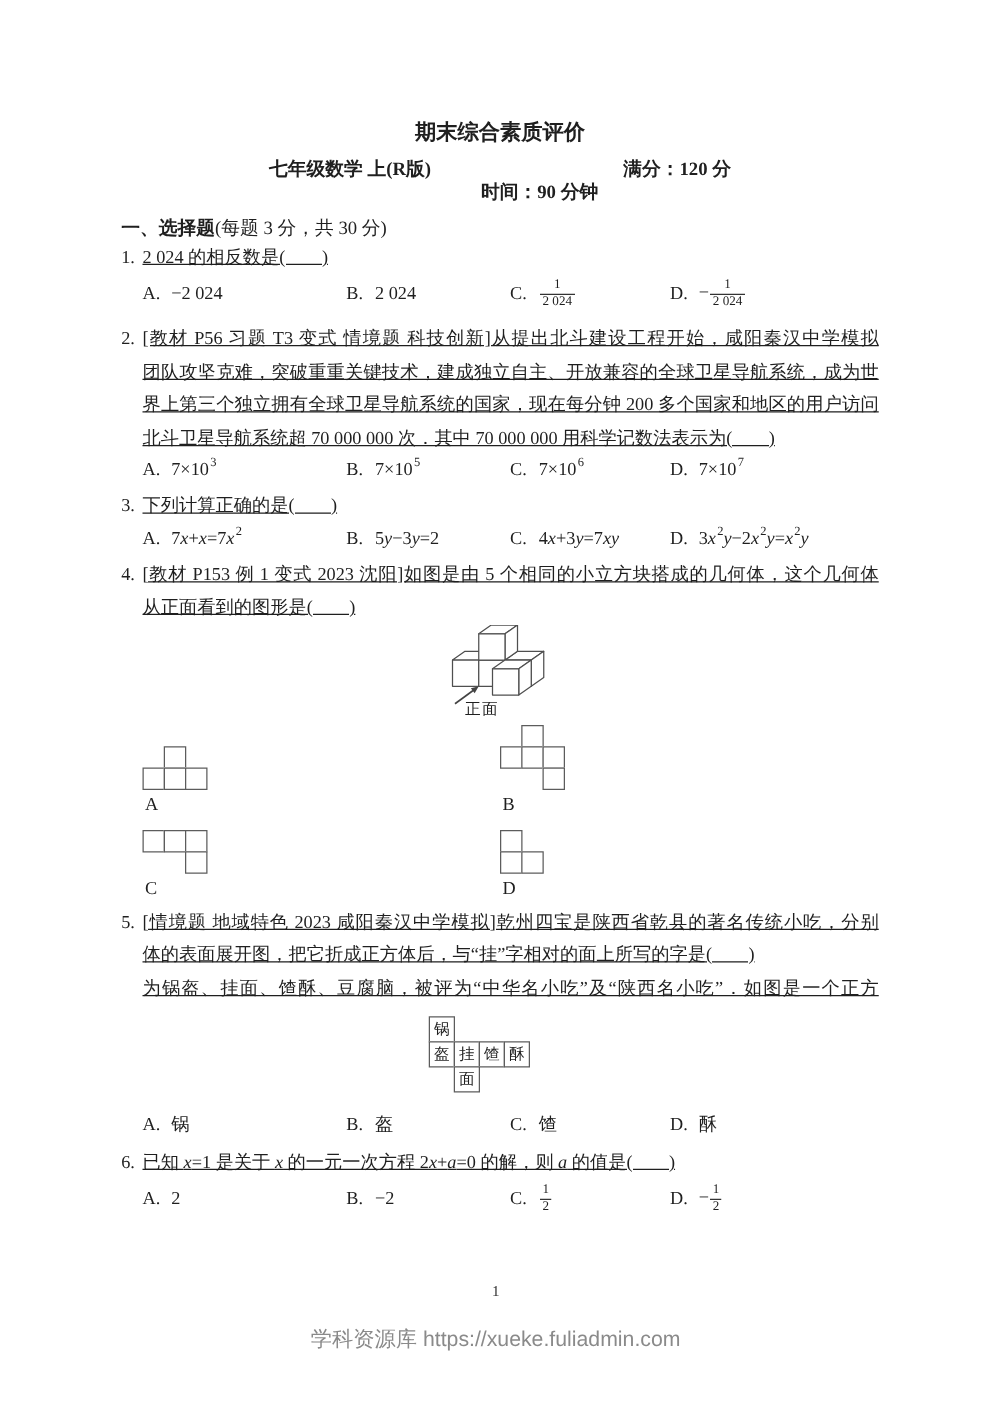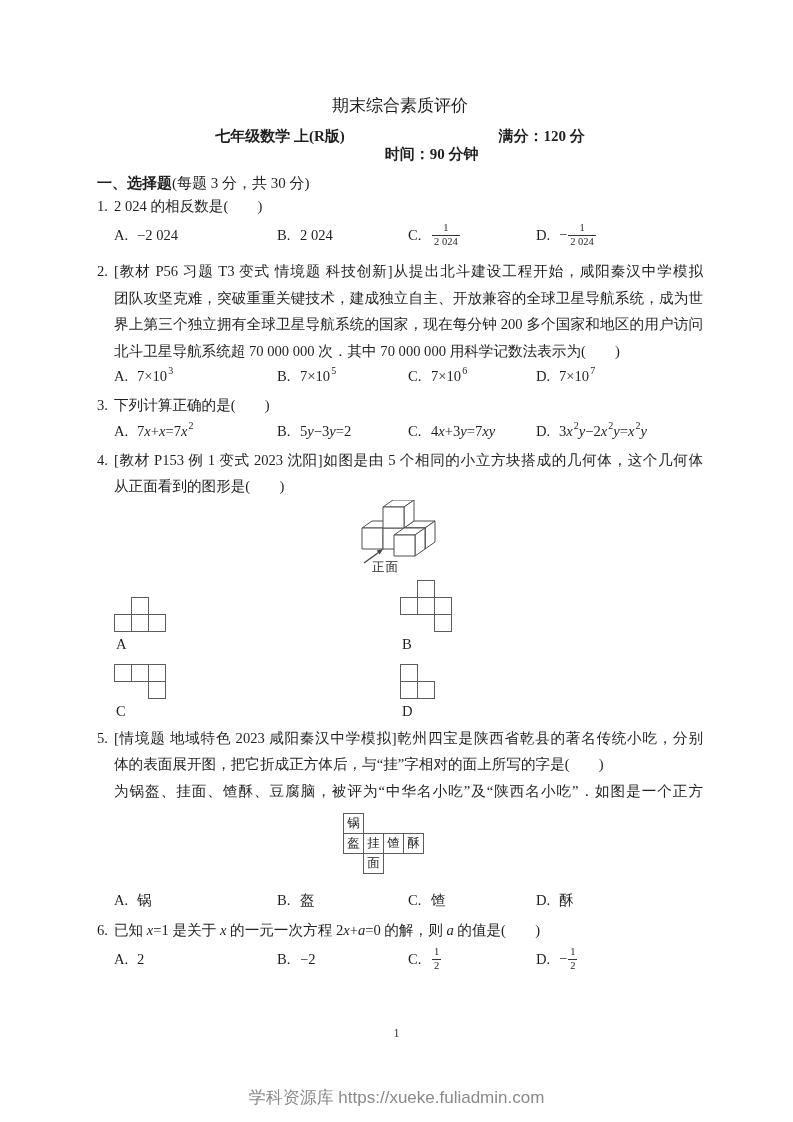--- a/index.html
+++ b/index.html
@@ -1,25 +1,25 @@
 <!DOCTYPE html>
 <html><head>
 <meta charset="utf-8">
 <style>
   html,body{margin:0;padding:0;background:#fff;}
   body{width:793px;height:1122px;position:relative;overflow:hidden;
        font-family:"Liberation Serif","DejaVu Serif",serif;color:#1f1f1f;}
   .content{position:absolute;left:97px;top:96px;width:606px;}
-  .title{text-align:center;font-weight:normal;font-size:17px;line-height:20px;}
+  .title{text-align:center;font-weight:bold;font-size:17px;line-height:20px;}
   .subtitle{display:flex;justify-content:center;font-weight:bold;font-size:15px;line-height:20px;margin-top:10px;}
   .ml40{margin-left:40px;margin-top:18px;} .ml20{margin-left:20px;}
   .section-head{font-size:15px;line-height:22px;margin-top:8px;}
   .section-head .b{font-weight:bold;text-align:center;}
   .q{margin:0;}
-  .qline,.qcont{font-size:14.6px;line-height:26.5px;padding-left:17px;}
+  .qline,.qcont{font-size:14.6px;line-height:26.5px;padding-left:17px;text-decoration:underline;}
   .qline{text-indent:-17px;}
   .lh24{line-height:24px;}
   .jl{text-align:justify;text-align-last:justify;}
   .qnum{display:inline-block;width:17px;text-indent:0;}
   .optrow{display:grid;grid-template-columns:163px 131px 128px auto;padding-left:17px;
           font-size:14.6px;line-height:24px;align-items:center;}
   .optrow.tall{height:34px;}
   .opt{display:flex;align-items:center;}
   .olabel{width:23px;flex:none;}
   .ocontent{display:inline-flex;white-space:pre;}
@@ -34,21 +34,21 @@
   .figcol{width:286px;}
   .figbox{display:flex;align-items:flex-end;}
   .h52{height:52px;} .h35{height:35px;}
   .sqgrid{position:relative;}
   .gcell{position:absolute;border:1px solid #5c5c5c;box-sizing:border-box;background:#fff;
          display:flex;align-items:center;justify-content:center;font-size:12.5px;}
   .figlabel{font-size:14.6px;line-height:20px;margin:2px 0 0 2px;}
   .net{position:relative;margin:9px 0 0 246px;}
   .mt4{margin-top:4px;} .mt6{margin-top:6px;} .mt14{margin-top:14px;}
   .pagenum{position:absolute;left:0;width:100%;top:1026px;text-align:center;font-size:12px;color:#333;}
-  .watermark{position:absolute;left:0;width:100%;top:1086px;text-align:center;font-size:17px;color:#8a8a8a;
+  .watermark{position:absolute;left:0;width:100%;top:1060px;text-align:center;font-size:17px;color:#8a8a8a;
              font-family:"Liberation Sans","DejaVu Sans",sans-serif;}
 </style>
 </head>
 <body>
 
 <div class="content">
 
   <div class="title">期末综合素质评价</div>
 
   <div class="subtitle">

